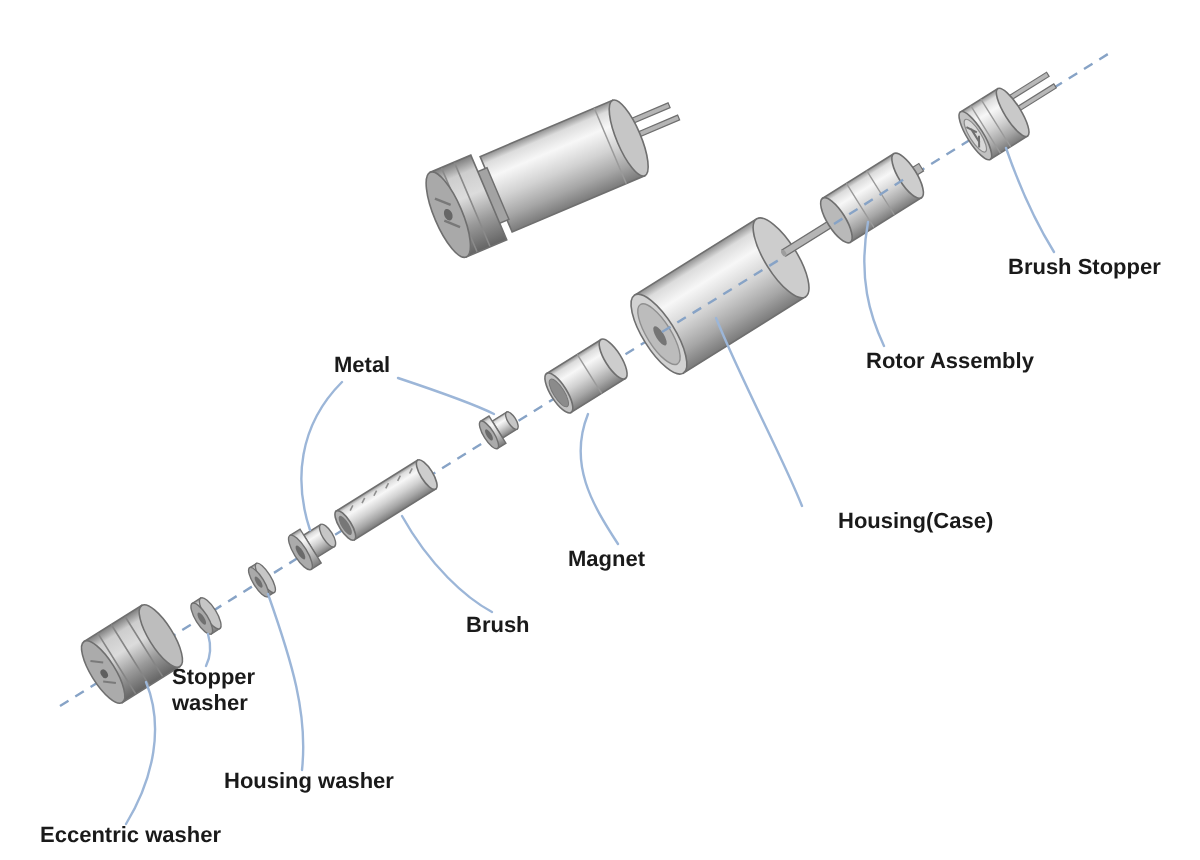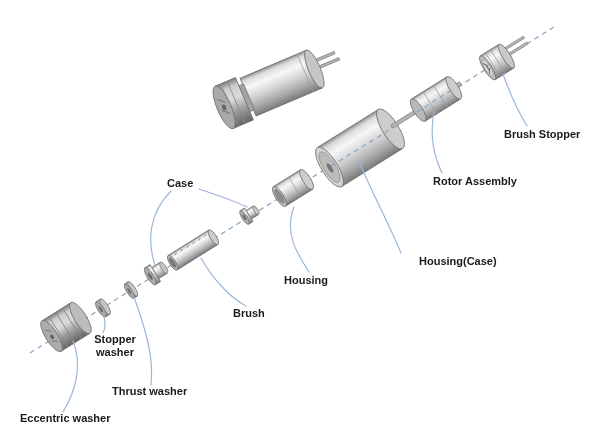--- a/index.html
+++ b/index.html
@@ -5,21 +5,21 @@
   html,body{margin:0;padding:0;background:#fff;}
   .canvas{
     position:relative;width:600px;height:430px;background:#ffffff;overflow:hidden;
     font-family:"Liberation Sans",sans-serif;
   }
   .canvas svg{position:absolute;left:0;top:0;}
   .lbl{
     position:absolute;font-weight:700;font-size:11px;line-height:1.2;
     color:var(--label-color,#1a1a1a);white-space:nowrap;letter-spacing:0px;
   }
-  .lbl.wrap{white-space:normal;text-align:center;}
+  .lbl.wrap{white-space:normal;}
 </style>
 </head>
 <body>
 
 <div class="canvas">
   <svg width="600" height="430" viewBox="0 0 600 430">
     <defs>
       <linearGradient id="gMetal" x1="0" y1="0" x2="0" y2="1">
         <stop offset="0" stop-color="#8f8f8f"></stop>
         <stop offset="0.1" stop-color="#dcdcdc"></stop>
@@ -147,22 +147,22 @@
       <path d="M171,191 C149,213 147,241 155,265"></path>
       <path d="M199,189 C223,197 239,203 247,207"></path>
       <path d="M201,258 C215,283 233,299 246,306"></path>
       <path d="M294,207 C284,232 296,252 309,272"></path>
       <path d="M358,159 C371,191 392,230 401,253"></path>
       <path d="M434,111 C429,139 435,158 442,173"></path>
       <path d="M503,74 C511,97 519,113 527,126"></path>
     </g>
   </svg>
 
-  <div class="lbl" style="left:167px;top:177px;">Case</div>
+  <div class="lbl" style="left:167px;top:177px;">Metal</div>
   <div class="lbl" style="left:504px;top:128px;">Brush Stopper</div>
   <div class="lbl" style="left:433px;top:175px;">Rotor Assembly</div>
   <div class="lbl" style="left:383px;top:255px;padding-left:36px;">Housing(Case)</div>
-  <div class="lbl" style="left:284px;top:274px;">Housing</div>
+  <div class="lbl" style="left:284px;top:274px;">Magnet</div>
   <div class="lbl" style="left:233px;top:307px;">Brush</div>
   <div class="lbl wrap" style="left:86px;top:333px;width:58px;">Stopper washer</div>
-  <div class="lbl" style="left:112px;top:385px;">Thrust washer</div>
+  <div class="lbl" style="left:112px;top:385px;">Housing washer</div>
   <div class="lbl" style="left:20px;top:412px;">Eccentric washer</div>
 </div>
 
 </body></html>

